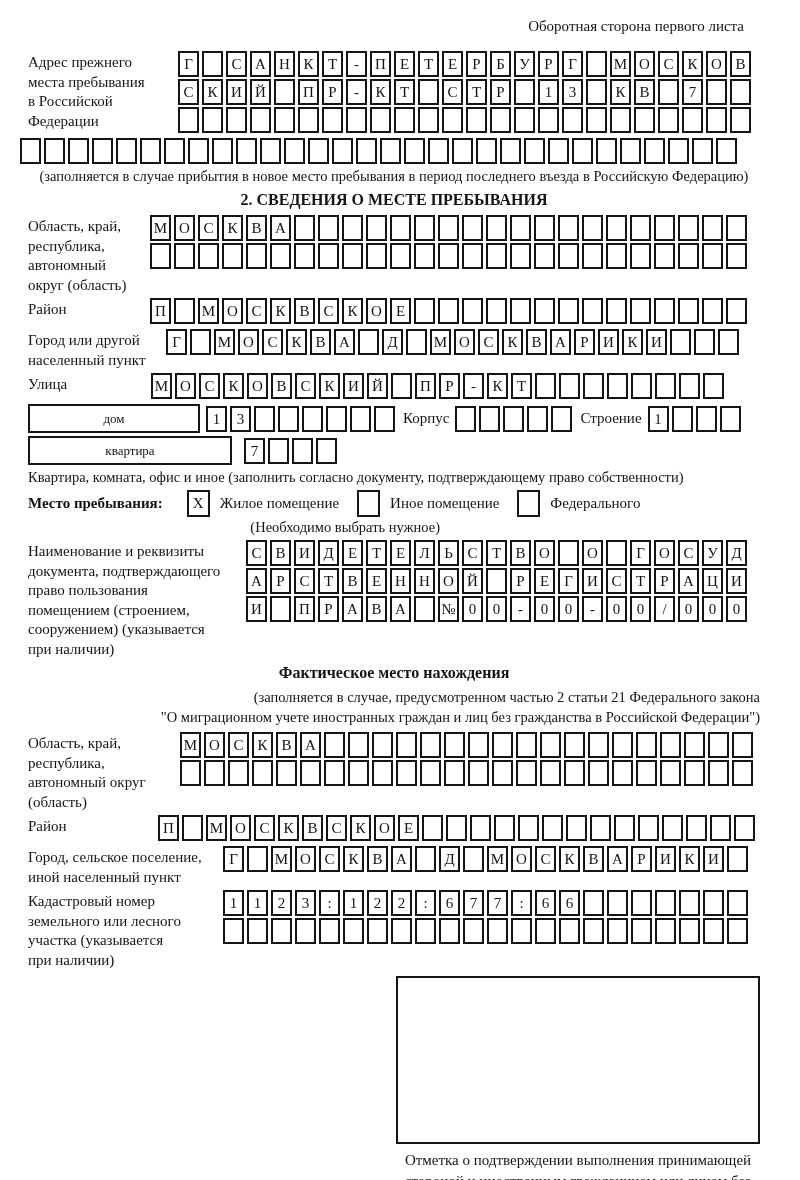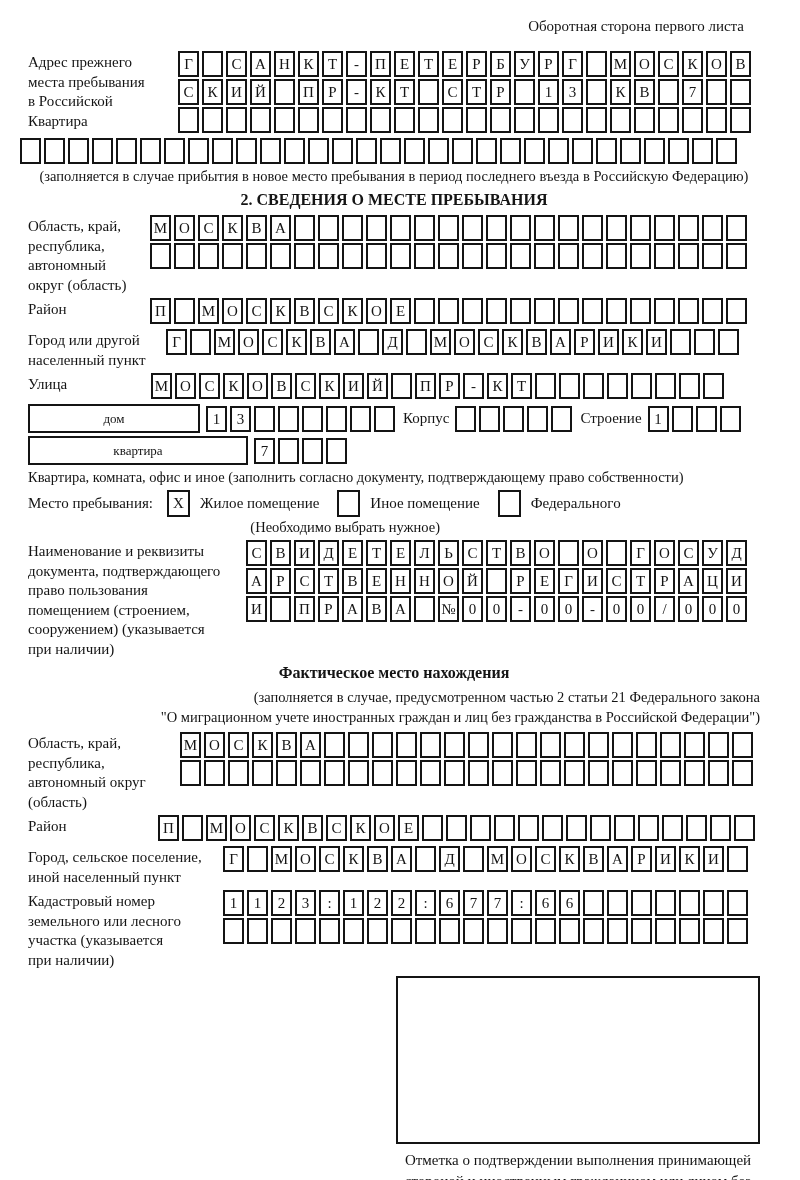--- a/index.html
+++ b/index.html
@@ -24,26 +24,26 @@
   }
   .fullrow { margin-left:-8px; margin-bottom:3px; }
 
   .caption { font-size:14.5px; line-height:19px; margin-bottom:3px; }
   .caption-center { text-align:center; }
   .sec-title { text-align:center; font-weight:bold; font-size:16px; margin:5px 0 6px; }
 
   .inline-row { display:flex; align-items:center; margin-bottom:3px; }
   .fieldbox { border:2px solid #141414; height:29px; text-align:center; line-height:25px; font-size:13px; flex:0 0 auto; }
   .dom-box { width:172px; margin-right:6px; }
-  .kv-box { width:220px; margin-right:6px; }
+  .kv-box { width:204px; margin-right:12px; }
   .inline-label { padding:0 6px 0 5px; font-size:15px; flex:0 0 auto; }
 
   .stay-row { display:flex; align-items:center; margin-bottom:2px; margin-top:3px; }
   .chk { flex:0 0 23px; width:23px; height:27px; border:2px solid #141414; text-align:center; line-height:23px; font-size:15px; }
-  .stay-label { margin-right:14px; }
+  .stay-label { margin-right:24px;font-weight:bold; }
   .opt { margin:0 18px 0 10px; }
   .stay-note { margin-left:152px; width:260px; text-align:right; font-size:14.5px; margin-bottom:4px; }
 
   .actual-note { text-align:right; font-size:14.5px; line-height:19.5px; }
   .notes-wrap { margin:2px 0 5px; }
 
   .stamp-wrap { margin-left:368px; margin-top:6px; }
   .stamp-box { width:364px; height:168px; border:2px solid #141414; }
   .stamp-caption { width:400px; margin-left:-18px; margin-top:6px; text-align:center; font-size:15px; line-height:21px; }
 </style>
@@ -51,21 +51,21 @@
 <body>
 
 <div class="page">
 
   <div class="hdr-note">Оборотная сторона первого листа</div>
 
   <div class="block">
     <div class="label w150">Адрес прежнего
 места пребывания
 в Российской
-Квартира</div>
+Федерации</div>
     <div>
       <div class="cells">
           <span class="cell">Г</span>
           <span class="cell"></span>
           <span class="cell">С</span>
           <span class="cell">А</span>
           <span class="cell">Н</span>
           <span class="cell">К</span>
           <span class="cell">Т</span>
           <span class="cell">-</span>

